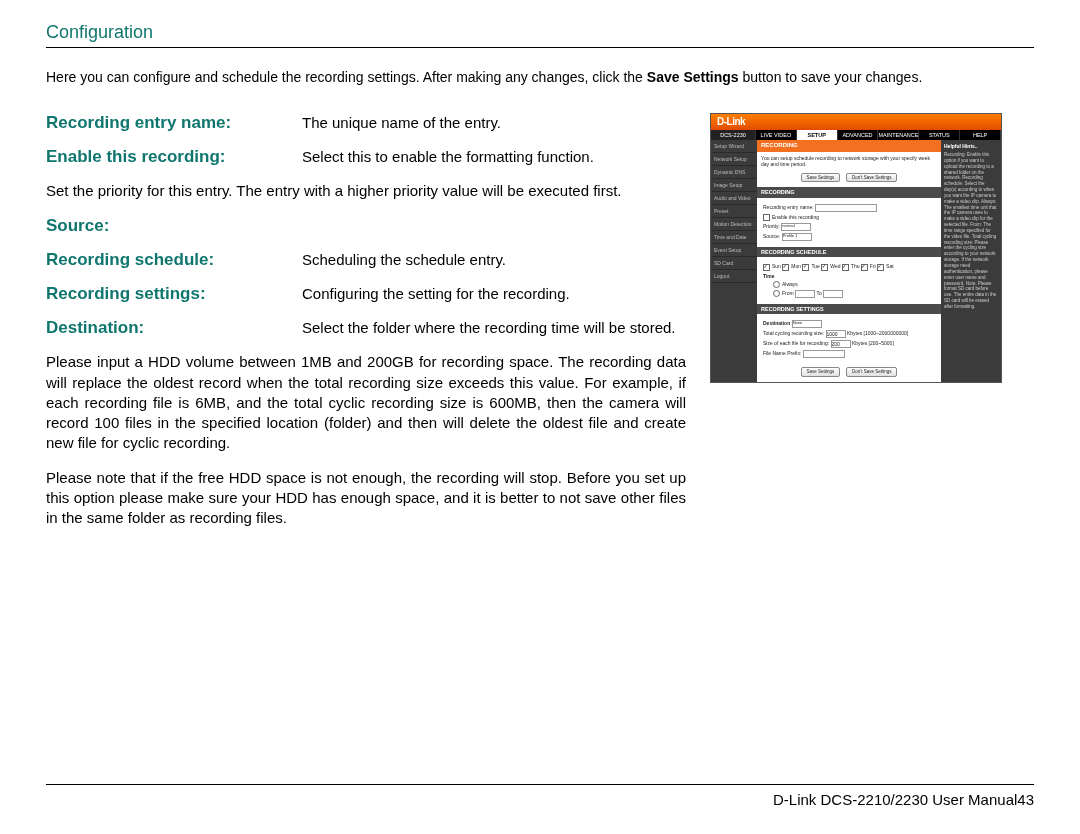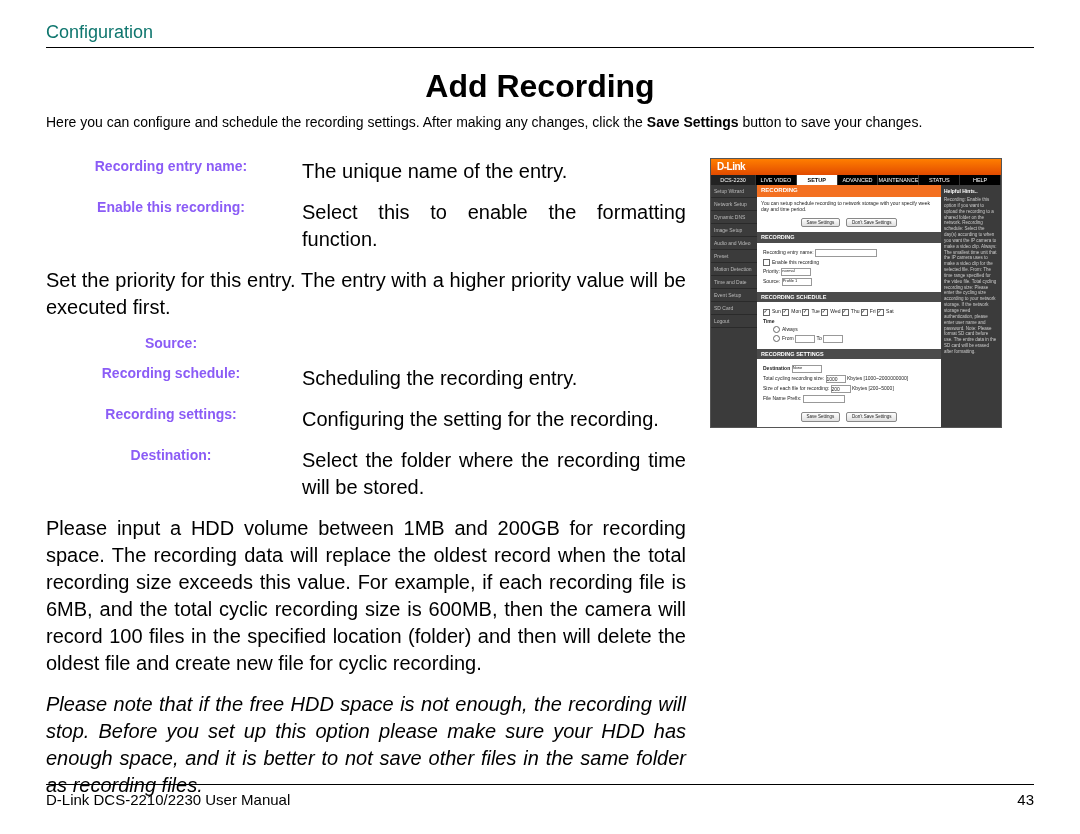--- a/index.html
+++ b/index.html
@@ -42,35 +42,35 @@
   }
   .definitions {
     flex: 0 0 640px;
   }
   .def-row {
     display: flex;
     margin-bottom: 14px;
   }
   .def-label {
     flex: 0 0 250px;
-    text-align: center;
-    color: #8b5cf6;
+    text-align: left;
+    color: #0f766e;
     font-weight: 700;
     padding-right: 6px;
-    font-size: 14px;
+    font-size: 17px;
   }
   .def-label::after { content: ":"; }
   .def-value {
     flex: 1 1 auto;
-    font-size: 20px;
+    font-size: 15px;
     line-height: 1.35;
     text-align: justify;
   }
   .def-value p { margin: 0 0 14px 0; }
-  .def-value p:last-child { margin-bottom: 0; font-style: italic; }
+  .def-value p:last-child { margin-bottom: 0; }
 
   
   .shot {
     flex: 0 0 290px;
     border: 1px solid #555;
     background: #ef4444;
     font-size: 6px;
     line-height: 1.2;
     color: #222;
   }
@@ -170,30 +170,29 @@
   .radio { display:inline-block; width:5px; height:5px; border:1px solid #666; border-radius:50%; margin-right:2px; vertical-align:middle;}
 
   .footer {
     position: absolute;
     left: 46px;
     right: 46px;
     bottom: 26px;
     border-top: 1.5px solid #000;
     padding-top: 6px;
     display: flex;
-    justify-content: space-between;
+    justify-content: flex-end;
     font-size: 15px;
   }
 </style>
 </head>
 <body>
 
 <div class="page">
   <div class="section-header">Configuration</div>
-  <h1 class="title">Add Recording</h1>
   <p class="intro">
     <span>Here you can configure and schedule the recording settings. After making any changes, click the </span><b>Save Settings</b><span> button to save your changes.</span>
   </p>
 
   <div class="content-row">
     <div class="definitions">
       <div class="def-row">
         <div class="def-label">Recording entry name</div>
         <div class="def-value">The unique name of the entry.</div>
       </div>
@@ -202,21 +201,21 @@
         <div class="def-value">Select this to enable the formatting function.</div>
       </div>
       <div class="def-row">
         <div class="def-value">Set the priority for this entry. The entry with a higher priority value will be executed first.</div>
       </div>
       <div class="def-row">
         <div class="def-label">Source</div>
       </div>
       <div class="def-row">
         <div class="def-label">Recording schedule</div>
-        <div class="def-value">Scheduling the recording entry.</div>
+        <div class="def-value">Scheduling the schedule entry.</div>
       </div>
       <div class="def-row">
         <div class="def-label">Recording settings</div>
         <div class="def-value">Configuring the setting for the recording.</div>
       </div>
       <div class="def-row">
         <div class="def-label">Destination</div>
         <div class="def-value">Select the folder where the recording time will be stored.</div>
       </div>
       <div class="def-row">

